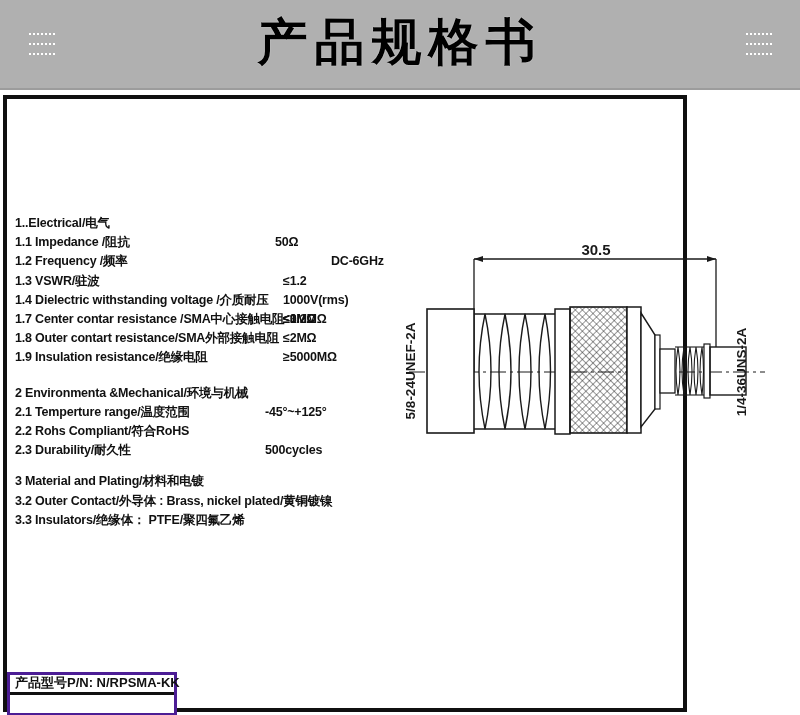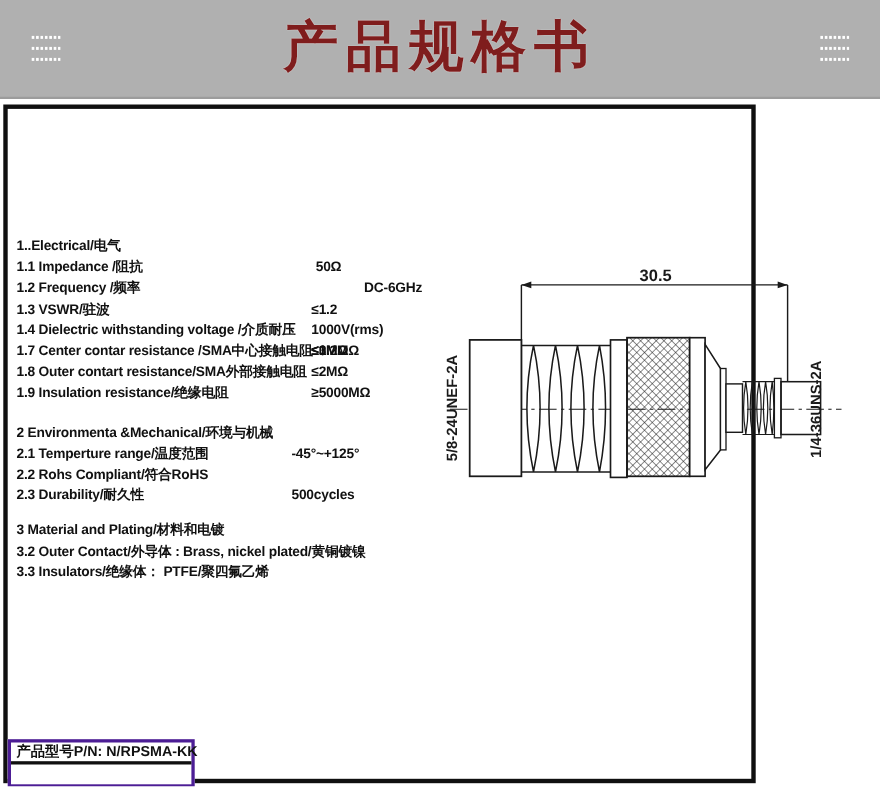--- a/index.html
+++ b/index.html
@@ -2,21 +2,21 @@
 <html><head>
 <meta charset="utf-8">
 <style>
   html,body{margin:0;padding:0;background:#fff;}
   #page{position:relative;width:800px;height:715px;background:#ffffff;overflow:hidden;
         font-family:"Liberation Sans",sans-serif;color:#111;}
 
   
   .header-band{position:absolute;left:0;top:0;width:800px;height:88px;background:#b0b0b0;
                border-bottom:2px solid #9c9c9c;display:flex;align-items:center;justify-content:center;}
-  .header-title{font-size:50px;font-weight:700;color:#7f1d1d;letter-spacing:7px;line-height:1;
+  .header-title{font-size:50px;font-weight:700;color:#000000;letter-spacing:7px;line-height:1;
                 margin-top:-4px;text-shadow:0 0 1px #fff;}
   .dots{position:absolute;top:29px;width:27px;height:30px;
         background-image:radial-gradient(circle,#ffffff 1.2px,rgba(255,255,255,0) 1.5px);
         background-size:4px 10px;}
   .dots.left{left:28px;}
   .dots.right{left:745px;}
 
   
   .doc{position:absolute;left:3px;top:95px;width:684px;height:617px;
        border:4px solid #101010;box-sizing:border-box;background:#fff;}
@@ -48,21 +48,21 @@
   <div class="header-band">
     <div class="dots left"></div>
     <div class="header-title">产品规格书</div>
     <div class="dots right"></div>
   </div>
 
   <div class="doc">
 
     <div class="spec-list">
         <div class="spec-heading">1..Electrical/电气</div>
-        <div class="spec-row"><span>1.1 Impedance /阻抗</span><span class="spec-value" style="left: 272px;">50Ω</span></div>
+        <div class="spec-row"><span>1.1 Impedance /阻抗</span><span class="spec-value" style="left: 260px;">50Ω</span></div>
         <div class="spec-row"><span>1.2 Frequency /频率</span><span class="spec-value" style="left: 268px; padding-left: 48px;">DC-6GHz</span></div>
         <div class="spec-row"><span>1.3 VSWR/驻波</span><span class="spec-value" style="left: 268px;">≤1.2</span></div>
         <div class="spec-row"><span>1.4 Dielectric withstanding voltage /介质耐压</span><span class="spec-value" style="left: 268px;">1000V(rms)</span></div>
         <div class="spec-row"><span class="spec-value" style="left: 268px;">≤1MΩ</span></div>
         <div class="spec-row"><span class="spec-value" style="left: 268px;">≤0.2MΩ</span></div>
         <div class="spec-row"><span>1.7 Center contar resistance /SMA中心接触电阻</span><span class="spec-value" style="left: 268px;">≤3MΩ</span></div>
         <div class="spec-row"><span>1.8 Outer contart resistance/SMA外部接触电阻</span><span class="spec-value" style="left: 268px;">≤2MΩ</span></div>
         <div class="spec-row"><span>1.9 Insulation  resistance/绝缘电阻</span><span class="spec-value" style="left: 268px;">≥5000MΩ</span></div>
         <div class="spec-heading gap1">2 Environmenta &amp;Mechanical/环境与机械</div>
         <div class="spec-row"><span>2.1 Temperture range/温度范围</span><span class="spec-value" style="left: 250px;">-45°~+125°</span></div>

